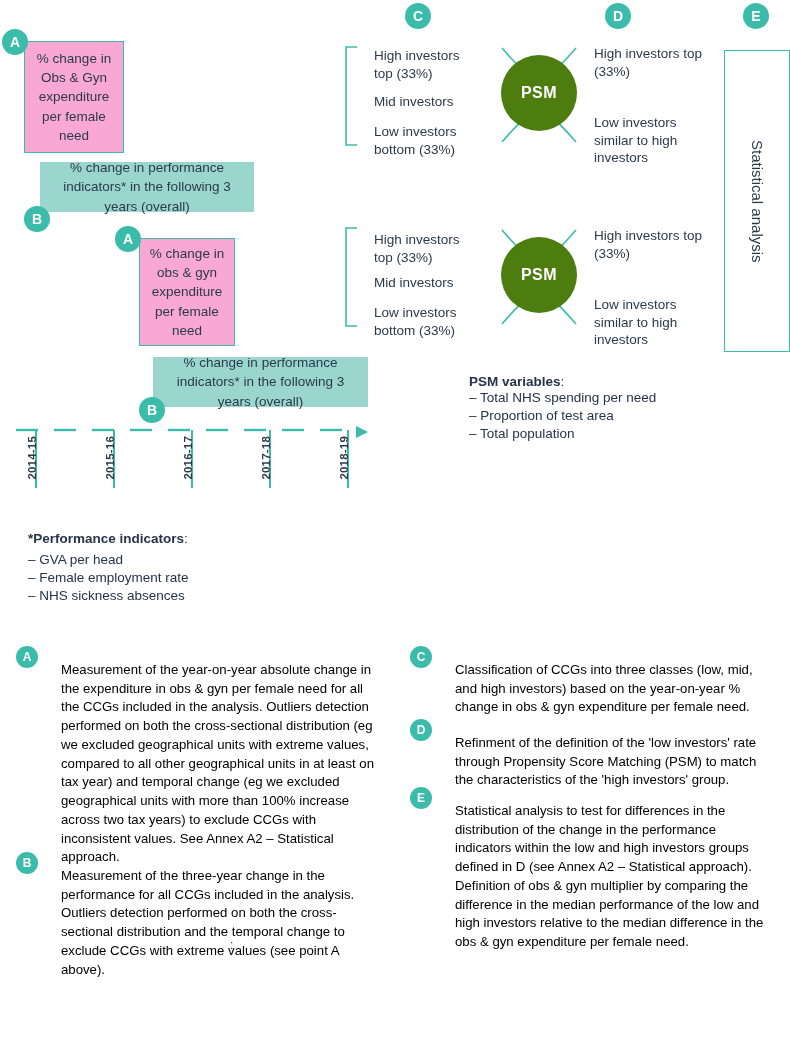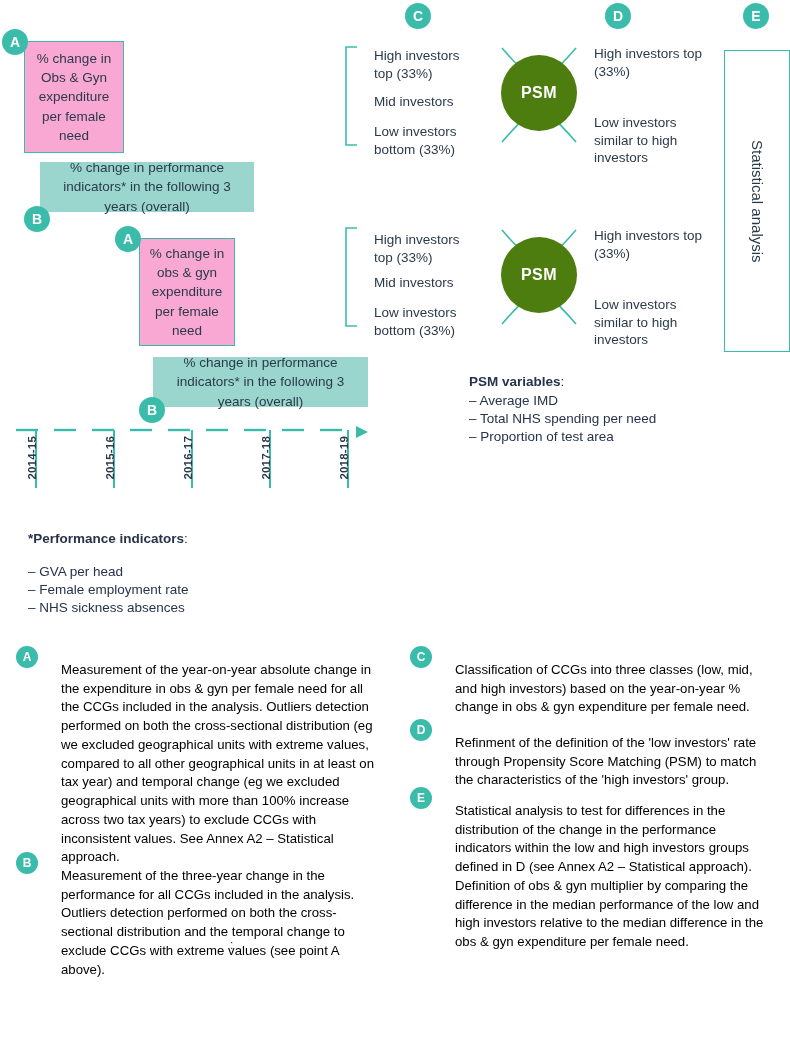--- a/index.html
+++ b/index.html
@@ -246,30 +246,30 @@
   <div class="tl-label" style="left:104px; top:18px;">2015-16</div>
   <div class="tl-label" style="left:182px; top:18px;">2016-17</div>
   <div class="tl-label" style="left:260px; top:18px;">2017-18</div>
   <div class="tl-label" style="left:338px; top:18px;">2018-19</div>
 </div>
 
 <div class="abs" style="left:469px; top:374px;">
   <div class="list-title">
     <span>PSM variables</span><span class="thin">:</span>
   </div>
-  <div class="list-row" style="margin-top:3px;">– Average IMD</div>
   <div class="list-row">– Total NHS spending per need</div>
   <div class="list-row">– Proportion of test area</div>
+  <div class="list-row">– Total population</div>
 </div>
 
 <div class="abs" style="left:28px; top:531px;">
   <div class="list-title">
     <span>*Performance indicators</span><span class="thin">:</span>
   </div>
-  <div class="list-row" style="margin-top:17px;">– GVA per head</div>
+  <div class="list-row" style="margin-top:5px;">– GVA per head</div>
   <div class="list-row">– Female employment rate</div>
   <div class="list-row">– NHS sickness absences</div>
 </div>
 
 <div class="note" style="left:16px; top:645px; width:382px;">
   <div class="badge">A</div>
   <p>Measurement of the year-on-year absolute change in the expenditure in obs &amp; gyn per female need for all the CCGs included in the analysis. Outliers detection performed on both the cross-sectional distribution (eg we excluded geographical units with extreme values, compared to all other geographical units in at least on tax year) and temporal change (eg we excluded geographical units with more than 100% increase across two tax years) to exclude CCGs with inconsistent values. See Annex A2 – Statistical approach.</p>
 </div>
 
 <div class="note" style="left:16px; top:851px; width:382px;">

